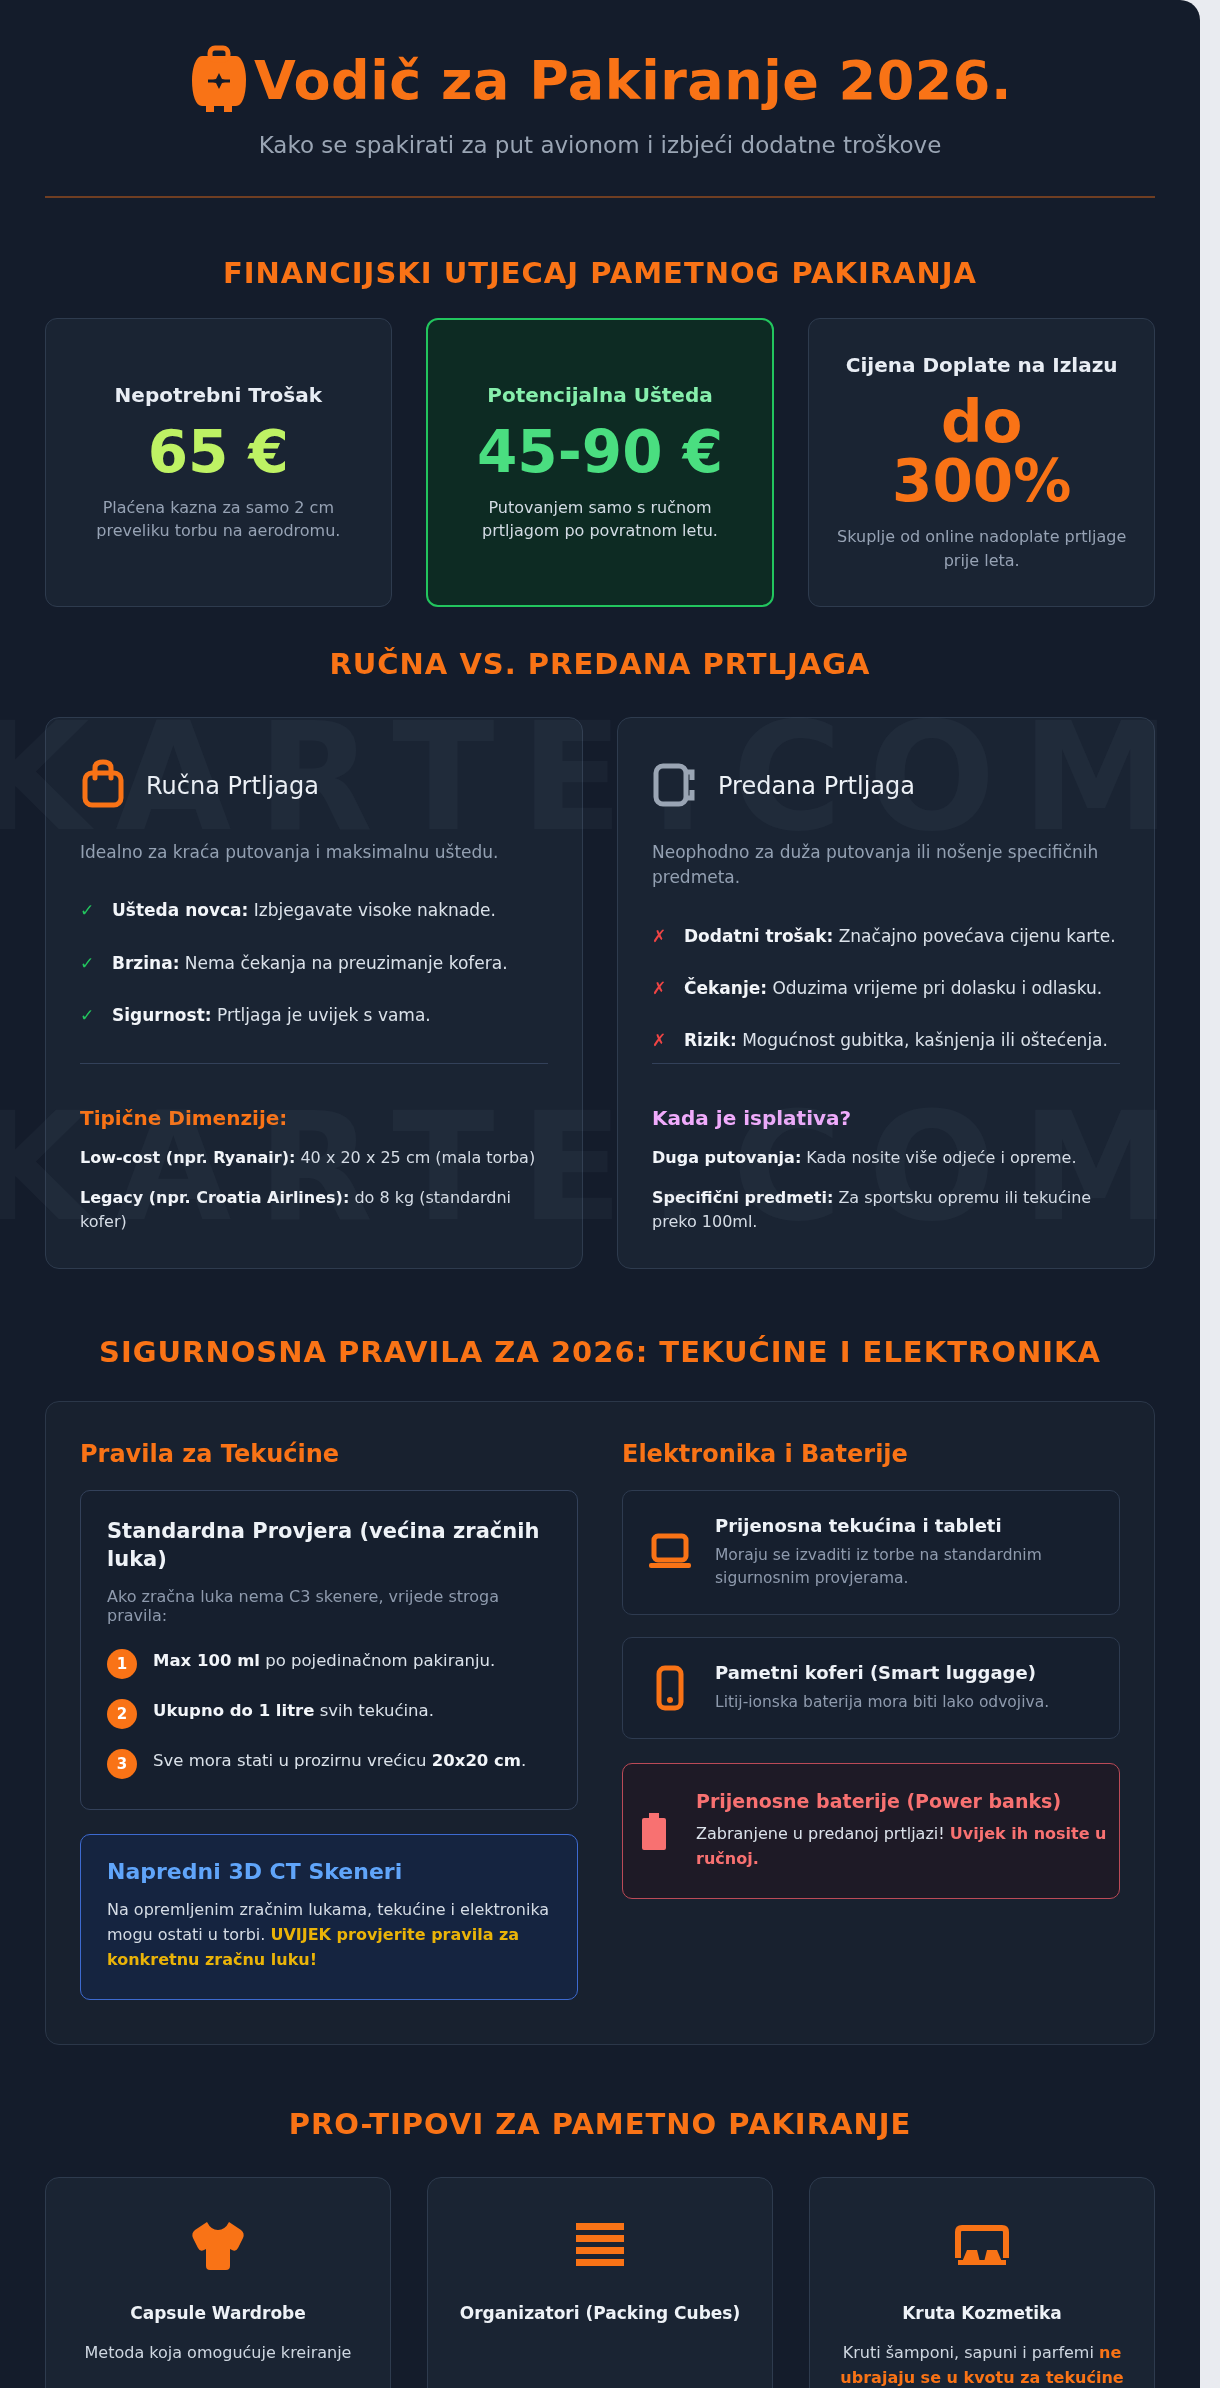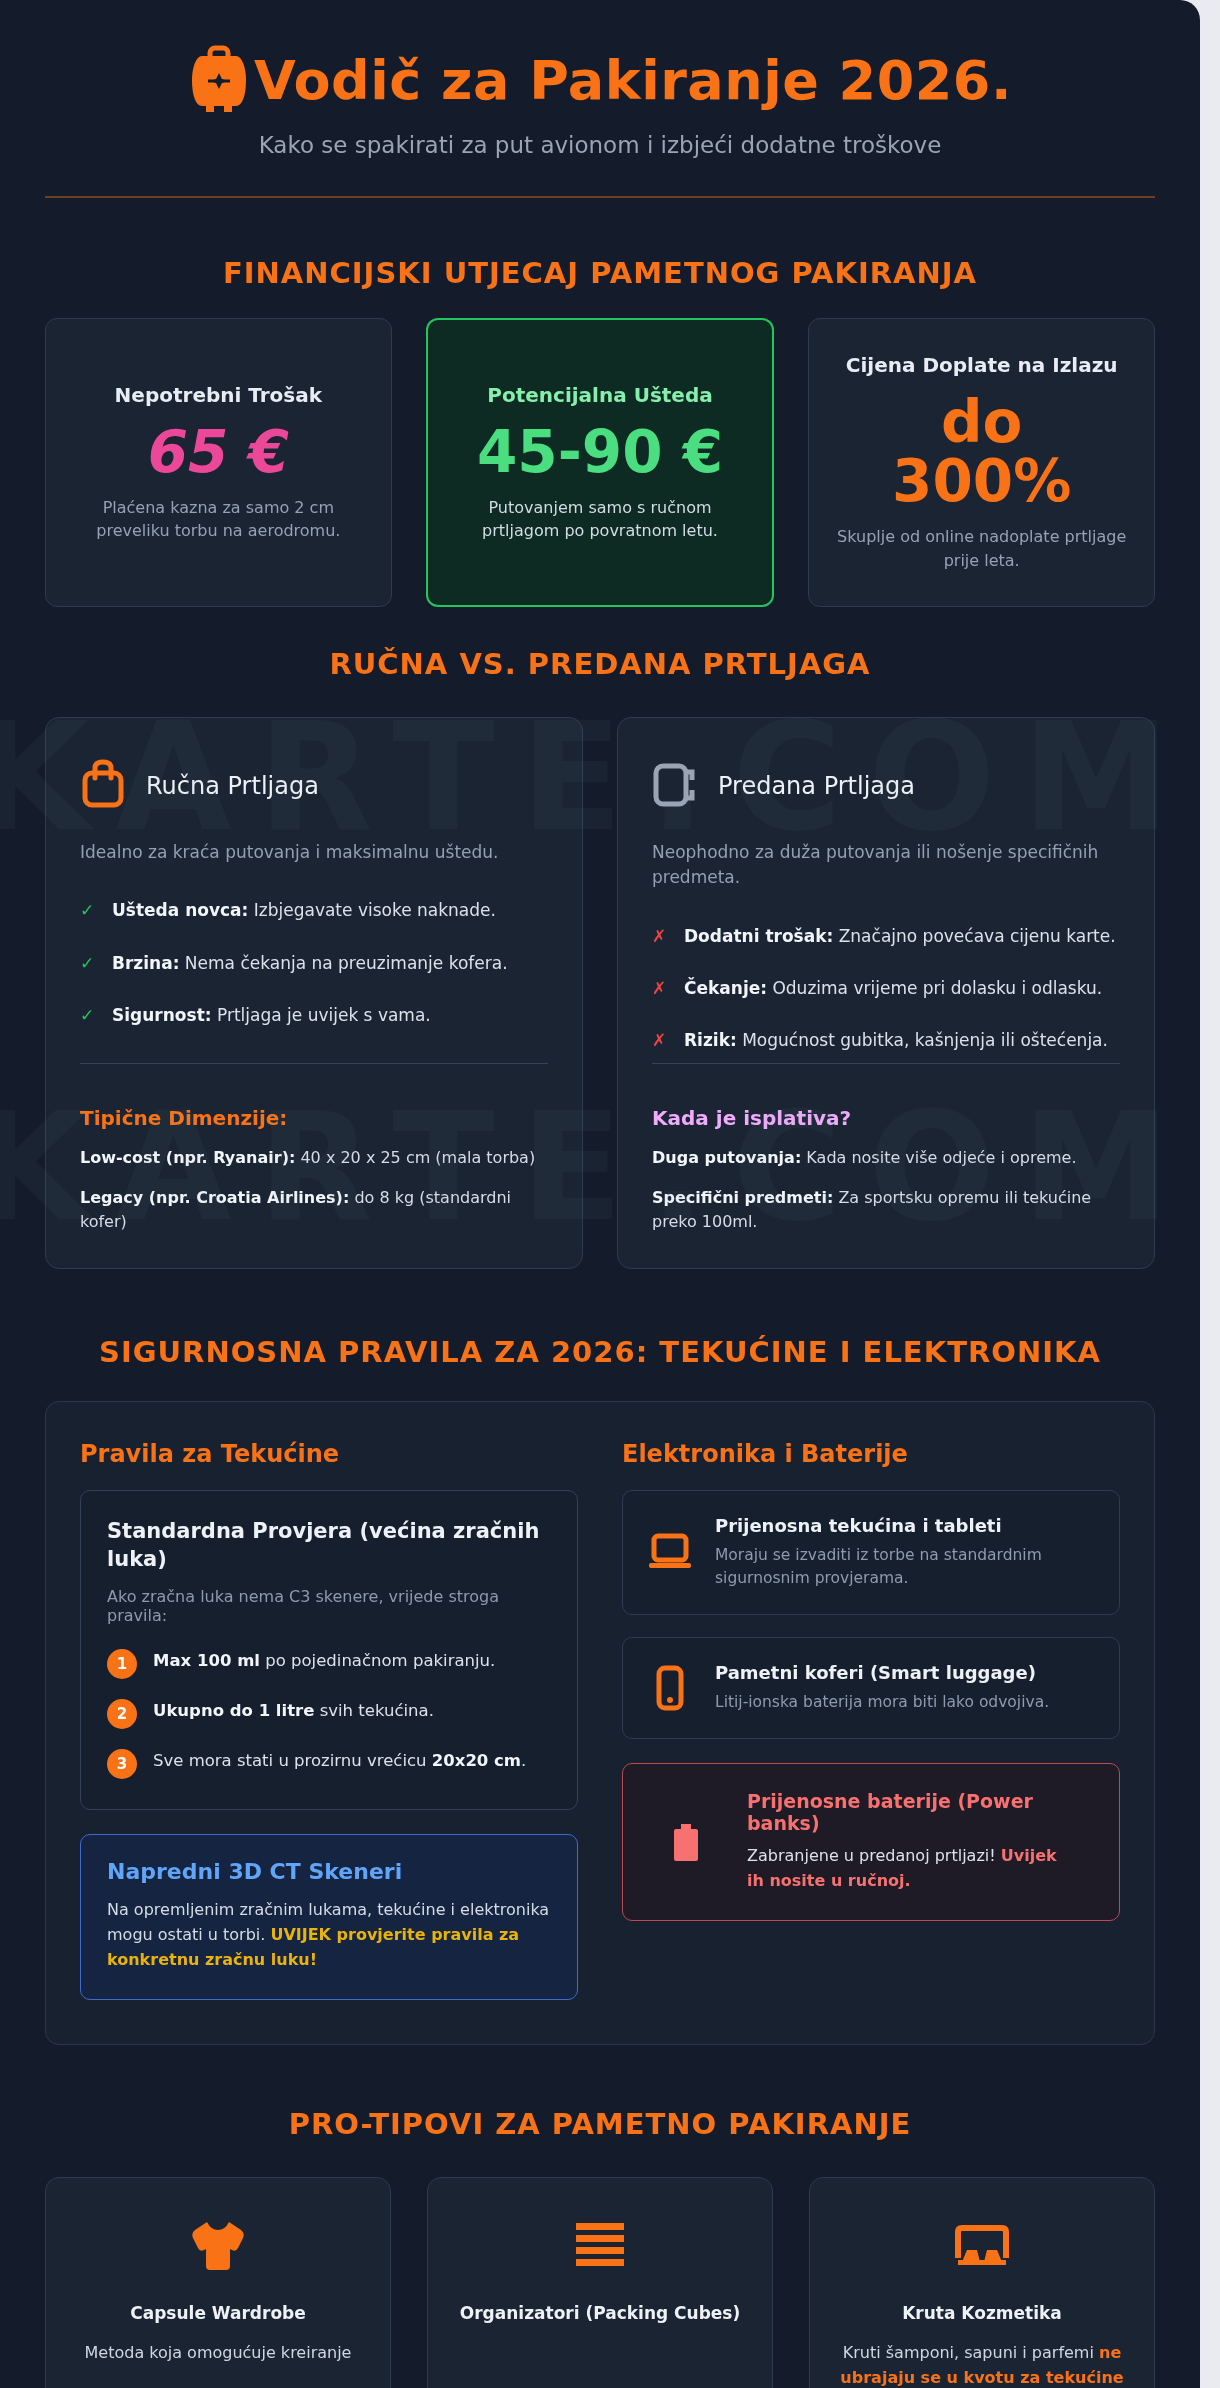--- a/index.html
+++ b/index.html
@@ -38,21 +38,21 @@
   .stat-row { display:flex; gap:34px; margin-top:28px; }
   .stat-card {
     flex:1; background:#1a2433; border:1px solid #2e3b4e; border-radius:12px;
     min-height:285px; padding:34px 26px; text-align:center;
     display:flex; flex-direction:column; justify-content:center;
   }
   .stat-card.green { background:#0d2b23; border:2px solid #22c55e; }
   .stat-title { font-size:20px; font-weight:bold; color:#e8edf4; }
   .stat-card.green .stat-title { color:#86efac; }
   .stat-value { font-size:58px; font-weight:bold; line-height:1.02; margin:16px auto 14px auto; }
-  .v-red { color:#ec4899;font-style:italic; }
+  .v-red { color:#bef264; }
   .v-green { color:#4ade80; max-width:250px; }
   .v-orange { color:#f97316; max-width:215px; }
   .stat-desc { font-size:16px; color:#96a2b4; line-height:1.45; }
   .stat-card.green .stat-desc { color:#d3dbe4; }
   
   .cmp-row { display:flex; gap:34px; margin-top:36px; }
   .cmp-card {
     flex:1; background:#1a2433; border:1px solid #2e3b4e; border-radius:14px;
     min-height:552px; padding:40px 34px 34px 34px; display:flex; flex-direction:column;
   }
@@ -98,21 +98,21 @@
   .yellow-b { font-weight:bold; color:#eab308; }
   .e-card {
     margin-top:22px; background:#161f2e; border:1px solid #2e3b50; border-radius:10px;
     padding:24px 24px; display:flex; gap:22px; align-items:center;
   }
   .e-icon { flex:0 0 46px; display:flex; justify-content:center; }
   .e-title { font-size:18px; font-weight:bold; color:#eef2f7; }
   .e-desc { margin-top:8px; font-size:15.5px; color:#8e9aad; line-height:1.5; }
   .warn-card {
     margin-top:24px; background:#1e1a26; border:1px solid #bb4a57; border-radius:10px;
-    padding:26px 40px; display:flex; gap:38px; align-items:center;
+    padding:26px 8px; display:flex; gap:19px; align-items:center;
   }
   .warn-title { font-size:19px; font-weight:bold; color:#f87171; }
   .warn-text { margin-top:10px; font-size:16px; color:#dbe2ea; line-height:1.55; }
   .red-b { font-weight:bold; color:#f87171; }
   
   .tip-row { display:flex; gap:36px; margin-top:36px; }
   .tip-card {
     flex:1; background:#1a2433; border:1px solid #2e3b4e; border-radius:14px;
     min-height:278px; padding:36px 28px; text-align:center;
   }

